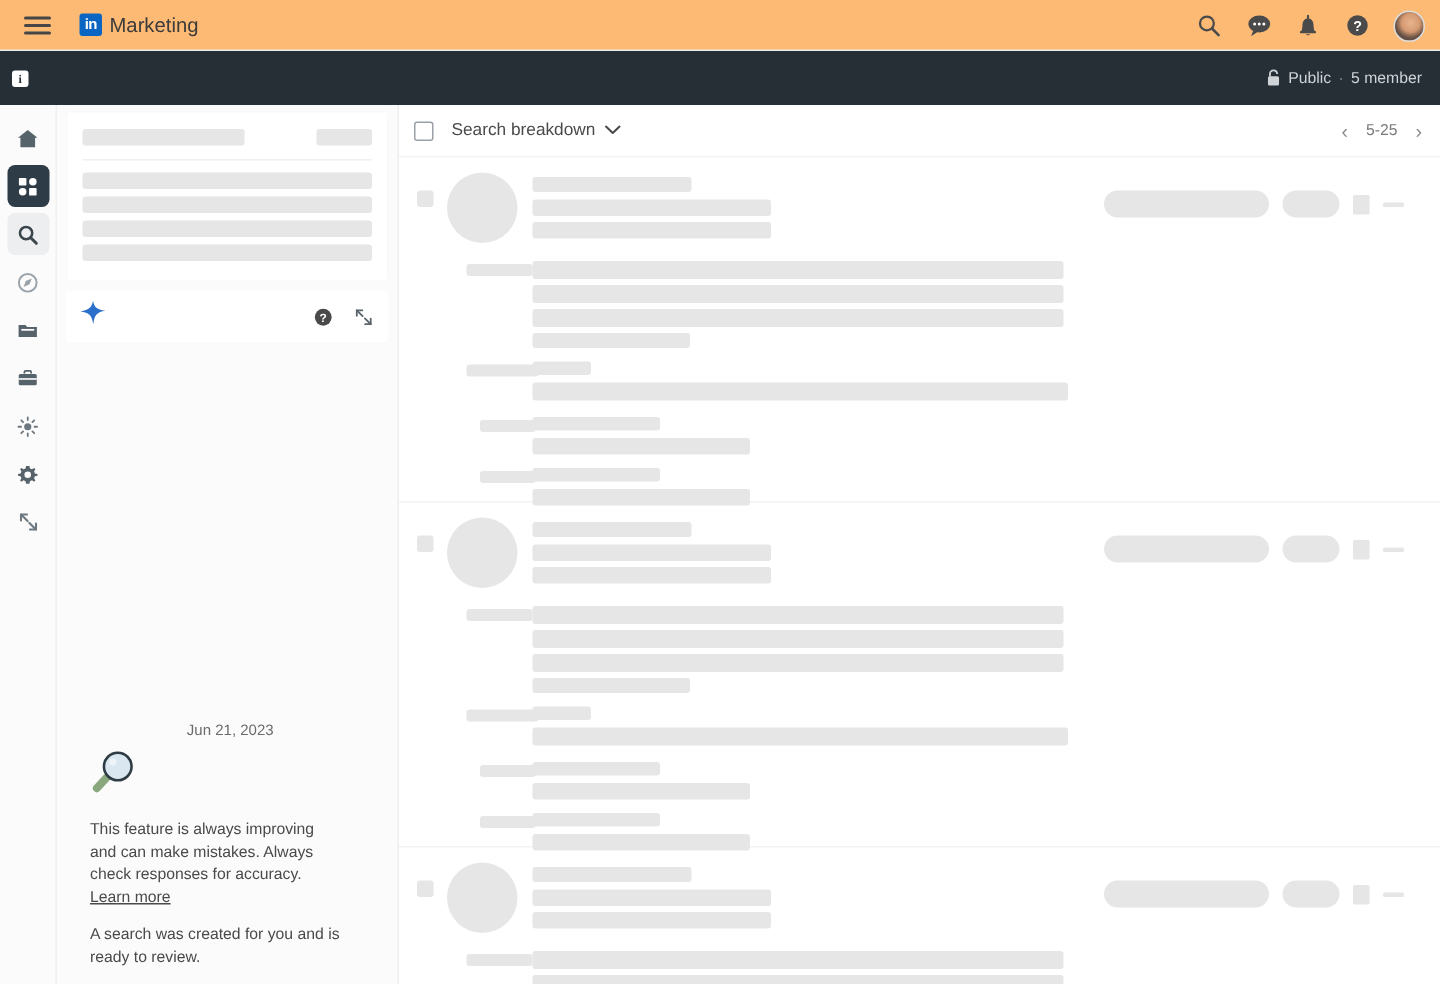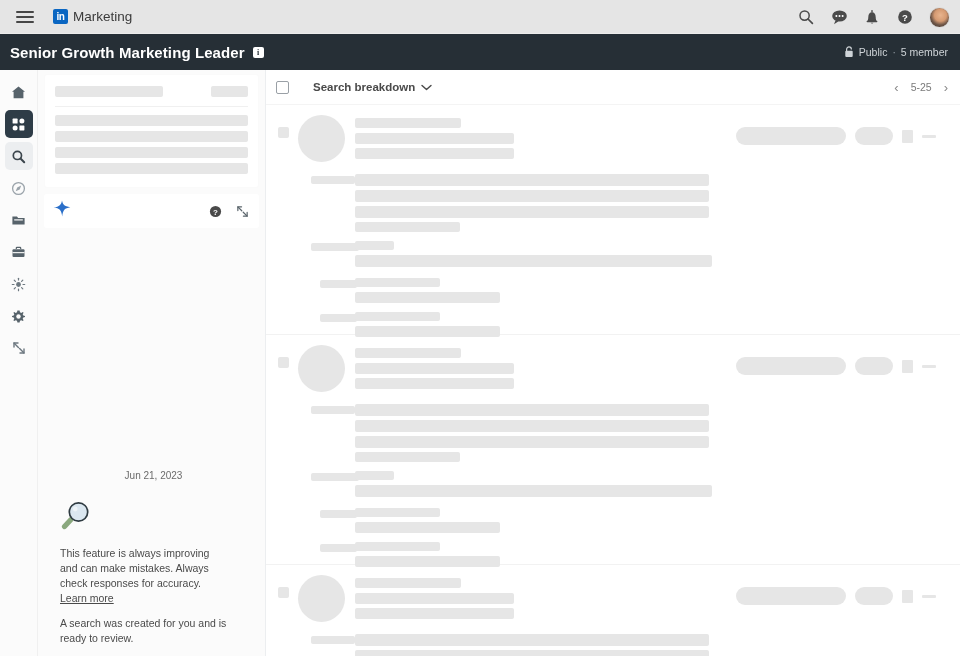--- a/index.html
+++ b/index.html
@@ -5,21 +5,21 @@
   * { box-sizing: border-box; margin: 0; padding: 0; }
   html, body {
     width: 960px; height: 656px;
     font-family: "Liberation Sans", sans-serif;
     background: #fff; overflow: hidden;
   }
 
   
   .topnav {
     height: 34px; width: 960px;
-    background: #e5e5e5;
+    background: #fdba74;
     display: flex; align-items: center;
     border-bottom: 1px solid #ececec;
     position: relative;
   }
   .hamburger {
     width: 18px; height: 12px;
     margin-left: 16px;
     display: flex; flex-direction: column; justify-content: space-between;
     cursor: pointer;
   }
@@ -115,21 +115,21 @@
     padding: 0 10px 0 8px;
   }
   .ai-toolrow-right { display: flex; align-items: center; gap: 14px; }
   .ai-toolrow-right > span { cursor: pointer; display:flex; }
 
   .panel-spacer { flex: 1 1 auto; }
 
   .ai-block { padding: 0 18px 0 22px; }
   .ai-date {
     font-size: 10px; color: #6b6b6b; text-align: center;
-    margin-bottom: 17px;
+    margin-bottom: 4px;
   }
   .ai-magnifier { margin-bottom: 10px; }
   .ai-title { font-size: 12.5px; font-weight: bold; color: #1d1d1d; margin-bottom: 8px; }
   .ai-p {
     font-size: 10.5px; color: #4a4a4a; line-height: 15px;
     margin-bottom: 10px; max-width: 168px;
   }
   .ai-link { color: #4a4a4a; text-decoration: underline; cursor: pointer; }
   .ai-input-wrap { padding: 6px 14px 16px 14px; }
   .ai-input {
@@ -145,22 +145,22 @@
   .results-head {
     height: 35px; display: flex; align-items: center;
     padding: 0 12px 0 10px; position: relative;
     border-bottom: 1px solid #f4f4f4;
   }
   .chkbox {
     width: 13px; height: 13px; border: 1.3px solid #9aa0a6;
     border-radius: 2px; background: #fff; cursor: pointer; flex: 0 0 13px;
   }
   .breakdown {
-    margin-left: 24px; display: flex; align-items: flex-end; gap: 6px;
-    font-size: 11.5px; color: #4a4a4a; font-weight: bold; cursor: pointer;
+    margin-left: 12px; display: flex; align-items: flex-end; gap: 6px;
+    font-size: 11.5px; color: #4a4a4a; font-weight: normal; cursor: pointer;
   }
   .pager {
     position: absolute; right: 12px;
     display: flex; align-items: center; gap: 12px;
   }
   .pg-arrow { color: #8a8a8a; font-size: 13px; cursor: pointer; line-height: 1; }
   .pg-count { font-size: 10.5px; color: #7a7a7a; }
 
   .rrow {
     height: 230px; position: relative;
@@ -227,21 +227,20 @@
       <svg width="16" height="16" viewBox="0 0 16 16">
           <circle cx="8" cy="8" r="6.8" fill="#4a4a4a"></circle>
           <text x="8" y="11.6" font-size="9.5" font-family="Liberation Sans, sans-serif" font-weight="bold" fill="#fff" text-anchor="middle">?</text>
         </svg>
     </span>
     <span class="avatar-me"></span>
   </div>
 </div>
 
 <div class="projectbar">
-  <div class="proj-title">Senior Growth Marketing Leader</div>
   <div class="info-badge">i</div>
   <div class="proj-right">
     <span class="lock-ico">
       <svg width="10" height="12" viewBox="0 0 10 12">
           <path d="M2.6 5 L2.6 3.4 C2.6 1.9 3.7 0.9 5 0.9 C6.3 0.9 7.4 1.9 7.4 3.4" fill="none" stroke="#cfd4d8" stroke-width="1.2"></path>
           <rect x="1.3" y="4.8" width="7.4" height="6.2" rx="1" fill="#cfd4d8"></rect>
         </svg>
     </span>
     <span>Public</span>
     <span class="dot-sep">·</span>

